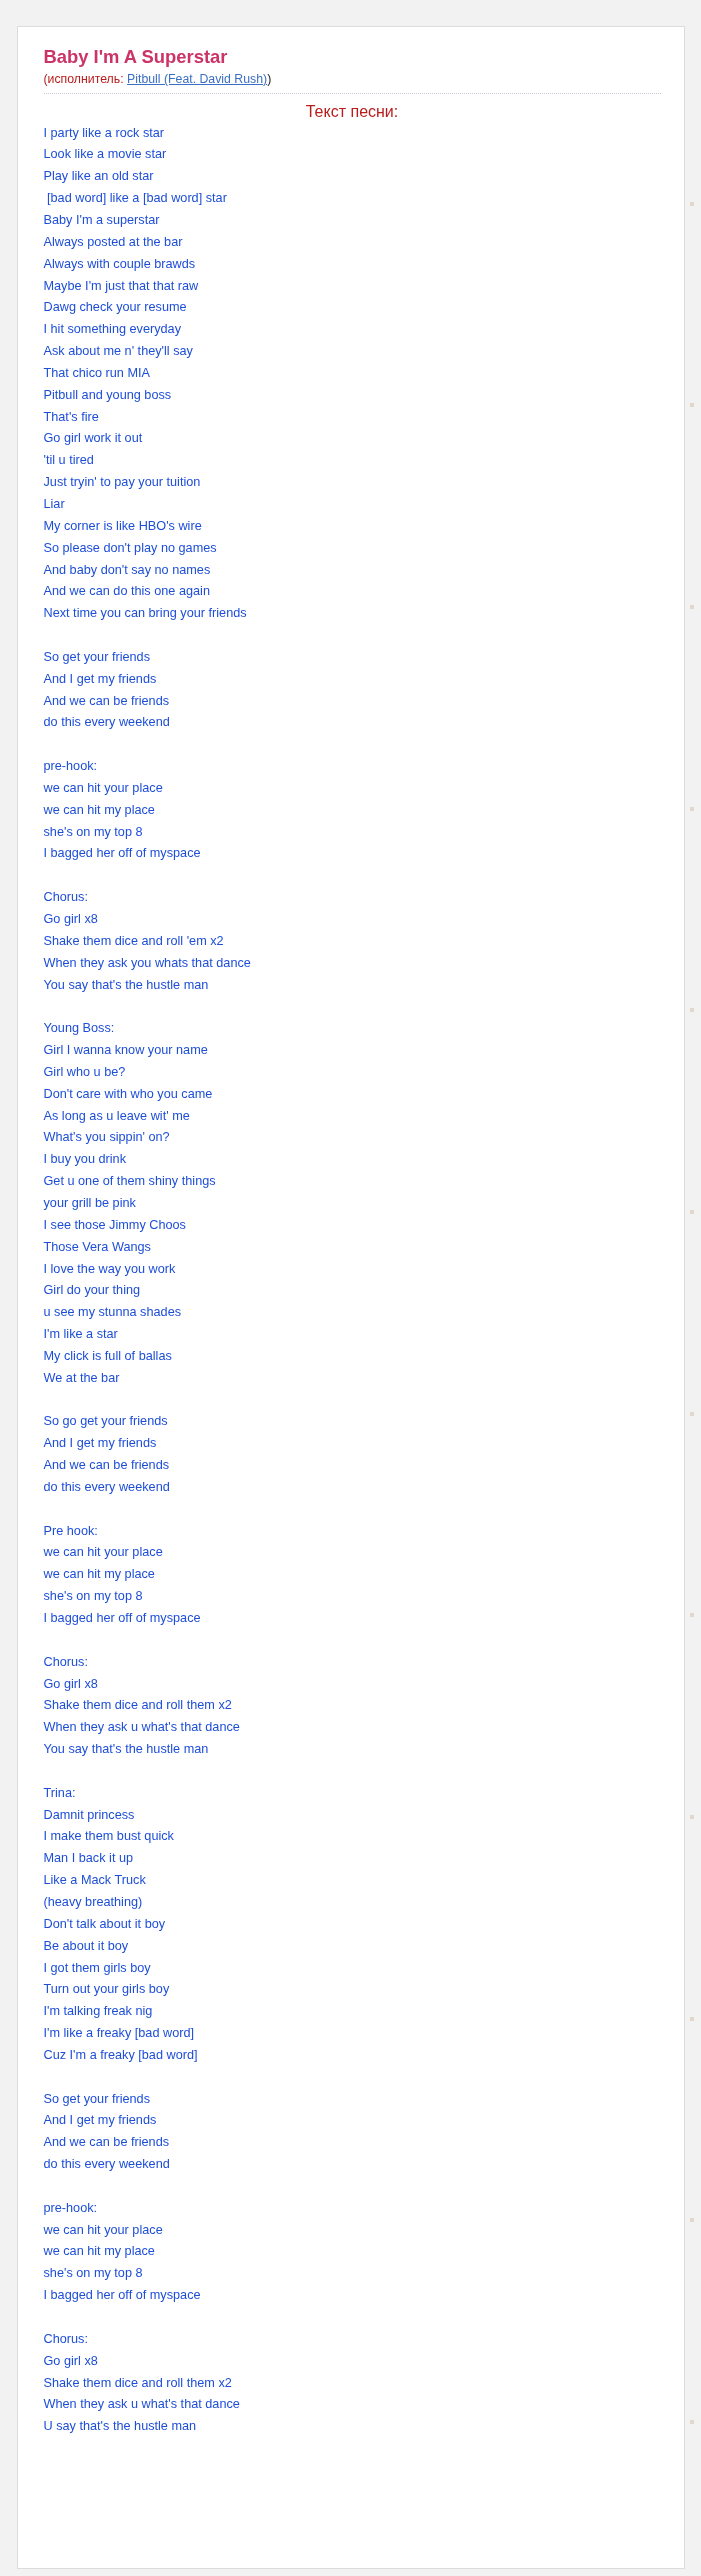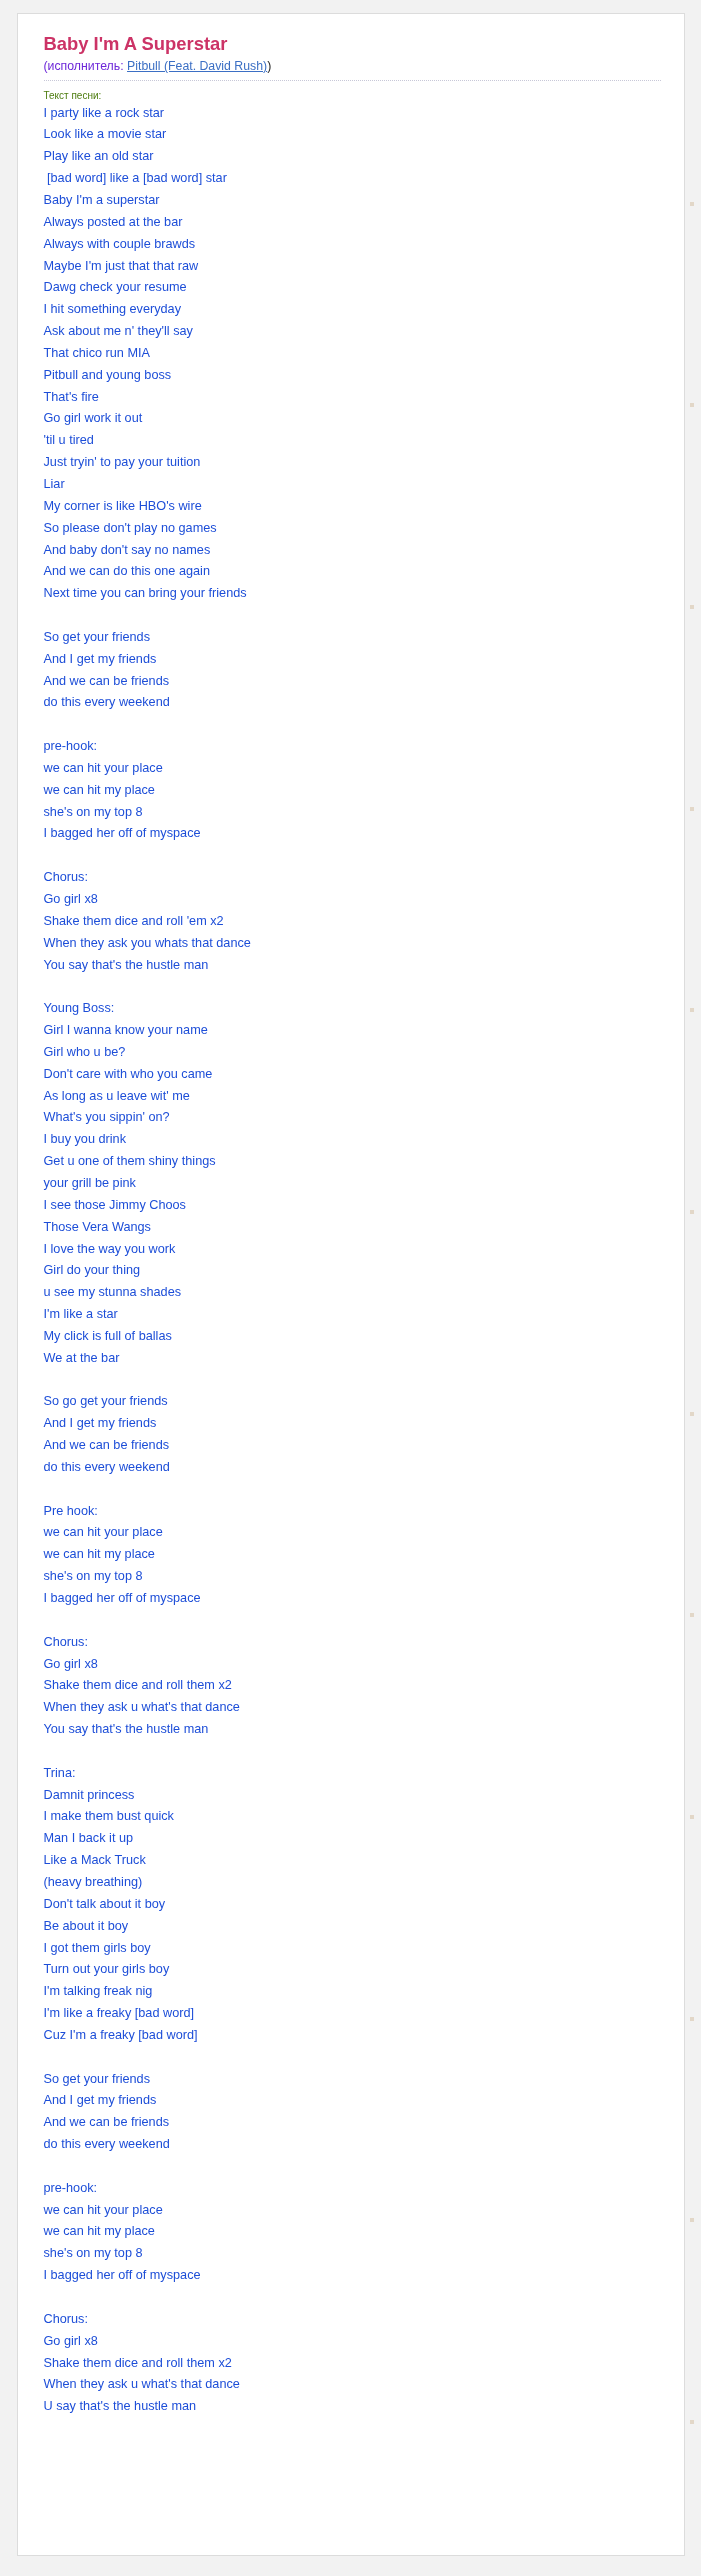--- a/index.html
+++ b/index.html
@@ -10,21 +10,21 @@
   }
   body {
     font-family: "Liberation Sans", sans-serif;
     -webkit-font-smoothing: antialiased;
   }
   .page {
     width: 701px;
     min-height: 2576px;
     background: #f2f2f2;
     box-sizing: border-box;
-    padding: 13px 0 0 0;
+    padding: 26px 0 0 0;
     position: relative;
   }
   .sheet {
     width: 668px;
     margin: 0 auto;
     background: #ffffff;
     border: 0.9px solid #dcdcdc;
     box-sizing: border-box;
     padding: 16px 23px 26px 26px;
     min-height: 2543px;
@@ -38,33 +38,34 @@
     font-family: "Liberation Sans", sans-serif;
   }
   .artist-line {
     font-size: 12.3px;
     color: #222;
     padding-bottom: 7px;
     border-bottom: 0.9px dotted #c8c8d8;
     margin-bottom: 8.8px;
   }
   .artist-label {
-    color: #6d28d9;
+    color: #b91c1c;
     font-weight: normal;
   }
   .artist-link {
     color: #3b6fc4;
     text-decoration: underline;
     cursor: pointer;
     text-align: center;
   }
   .lyrics-heading {
-    font-size: 10px;
-    color: #4d7c0f;
+    font-size: 16px;
+    color: #b91c1c;
     margin: 3.5px 0 1.8px 0;
+    text-align: center;
   }
   .lyrics {
     font-size: 12.7px;
     line-height: 1.72;
     color: #1d4ed8;
     white-space: pre-wrap;
     word-wrap: break-word;
     font-family: "Liberation Sans", sans-serif;
   }
   

